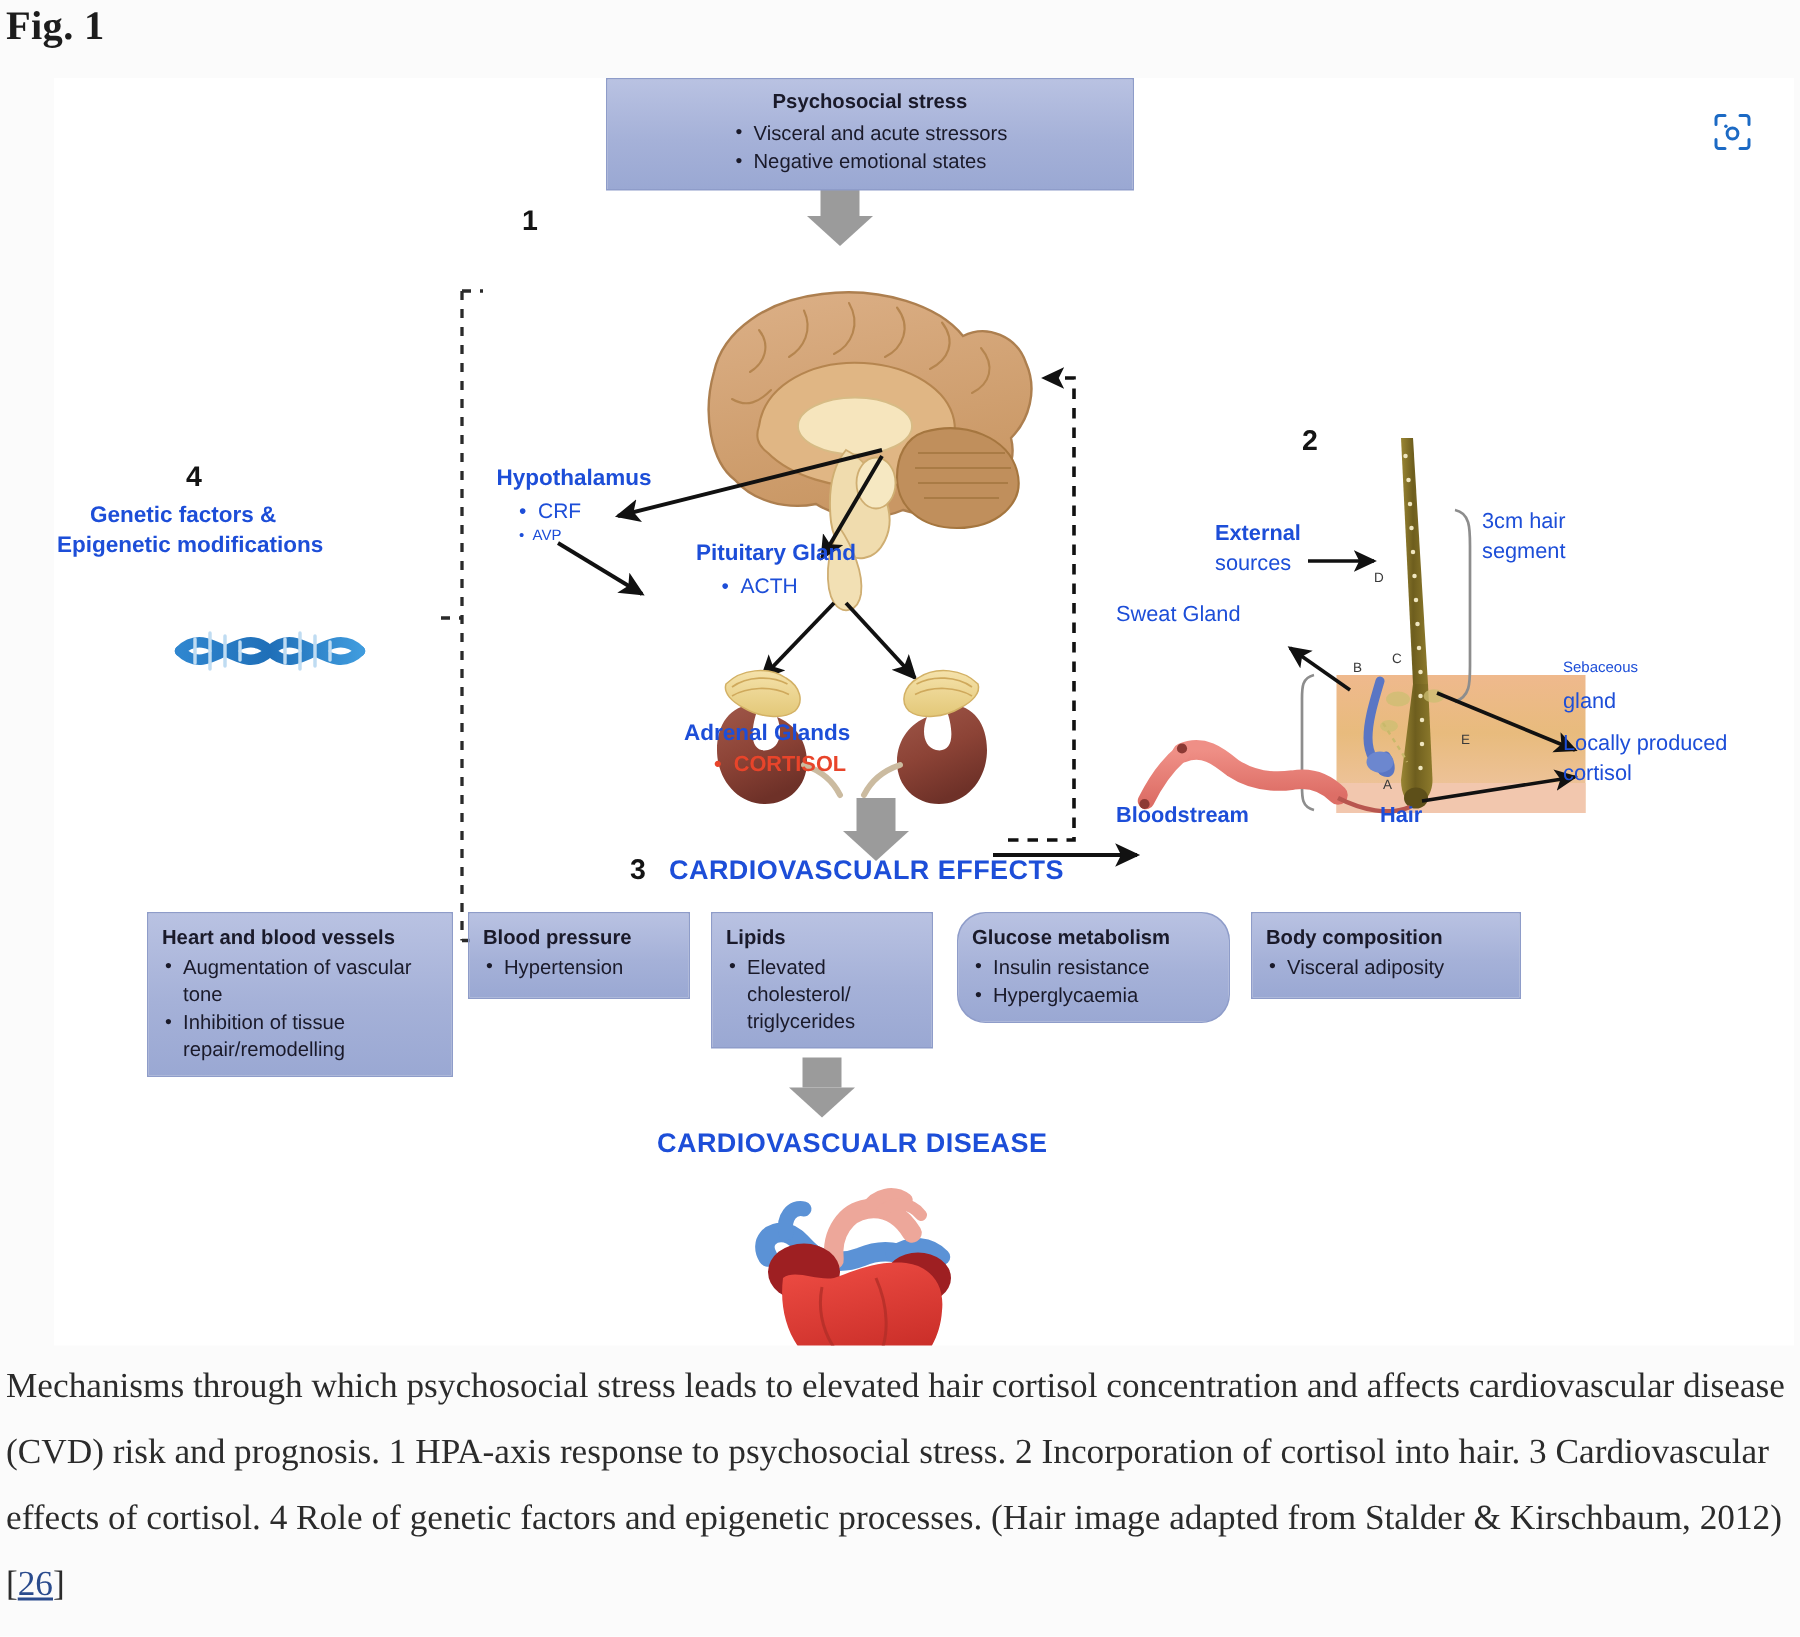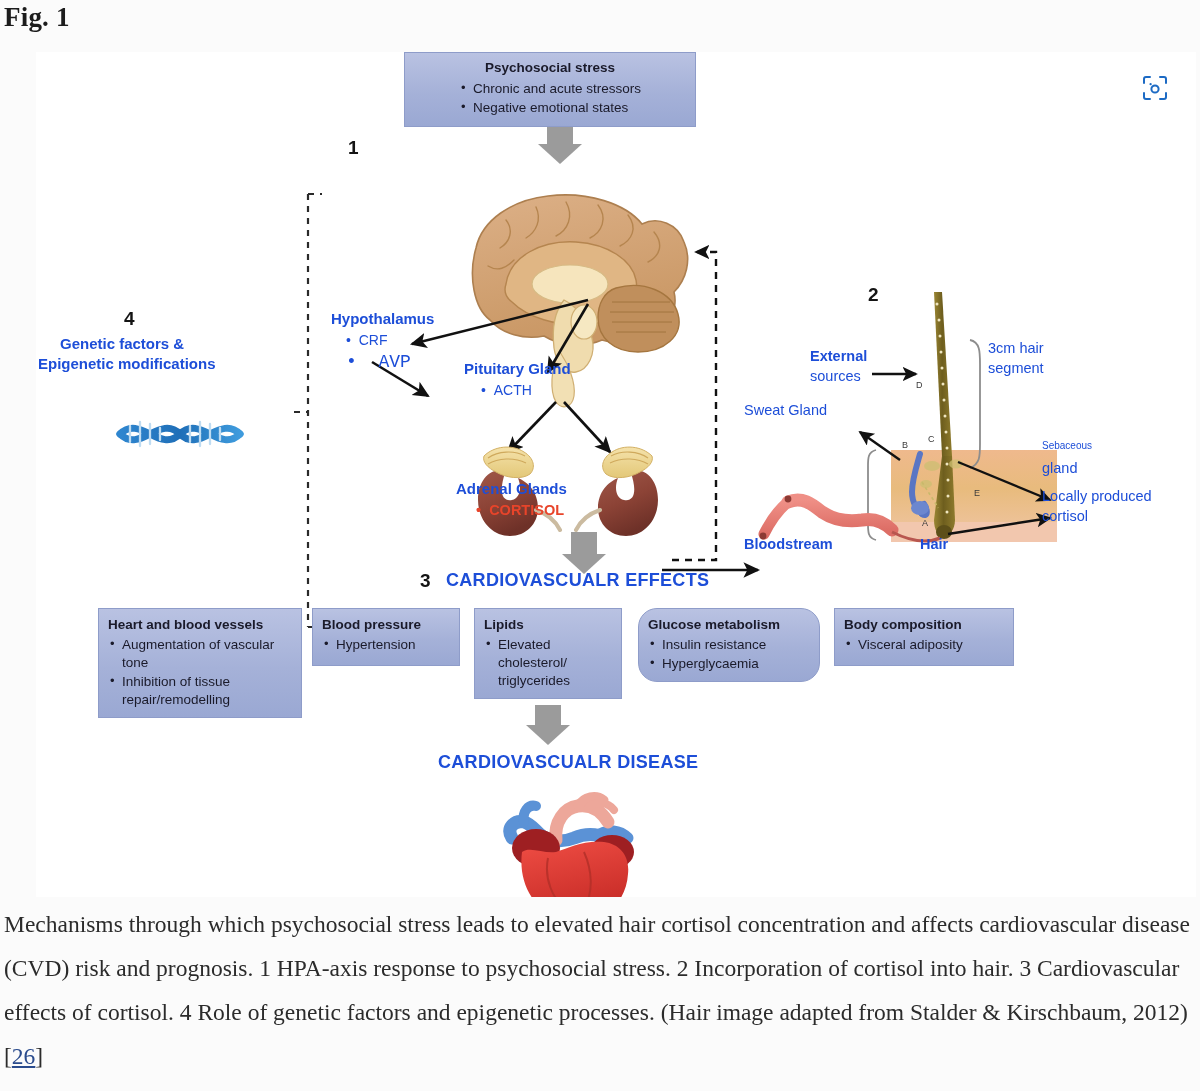--- a/index.html
+++ b/index.html
@@ -77,21 +77,21 @@
     padding-left: 14px;
     margin-top: 1px;
   }
   .bluebox li::before {
     content: "\2022";
     position: absolute;
     left: 2px; top: -1px;
     font-size: 13px;
   }
   #box-stress {
-    left: 368px; top: 0px; width: 292px;
+    left: 368px; top: 0px; width: 352px;
     text-align: center;
     padding: 6px 8px 9px 8px;
   }
   #box-stress ul { display: inline-block; text-align: left; }
 
   
   .blockarrow {
     position: absolute;
     width: 0; height: 0;
   }
@@ -393,30 +393,30 @@
     <div class="head" style="left:-22px; top:20px;"></div>
   </div>
 
   <div class="stepnum" style="left:312px; top:85px;">1</div>
   <div class="stepnum" style="left:832px; top:232px;">2</div>
   <div class="stepnum" style="left:88px; top:256px;">4</div>
 
   <div class="bluebox" id="box-stress">
     <span class="bx-title">Psychosocial stress</span>
     <ul>
-      <li>Chronic and acute stressors</li>
+      <li>Visceral and acute stressors</li>
       <li>Negative emotional states</li>
     </ul>
   </div>
 
   <div class="lbl bold" style="left:295px; top:258px; font-size:15px;">Hypothalamus</div>
   <div class="lbl" style="left:310px; top:280px; font-size:14px;">
     •&nbsp;&nbsp;<span>CRF</span>
   </div>
-  <div class="lbl" style="left:310px; top:300px; font-size:18px;font-family:Liberation Mono, monospace;">
+  <div class="lbl" style="left:310px; top:300px; font-size:10px;">
     •&nbsp;&nbsp;<span>AVP</span>
   </div>
 
   <div class="lbl bold" style="left:428px; top:308px; font-size:15px;">Pituitary Gland</div>
   <div class="lbl" style="left:445px; top:330px; font-size:14px;">
     •&nbsp;&nbsp;<span>ACTH</span>
   </div>
 
   <div class="lbl bold" style="left:420px; top:428px; font-size:15px;">Adrenal Glands</div>
   <div class="lbl bold" style="left:440px; top:450px; font-size:14.5px; color:#e8442a;">

